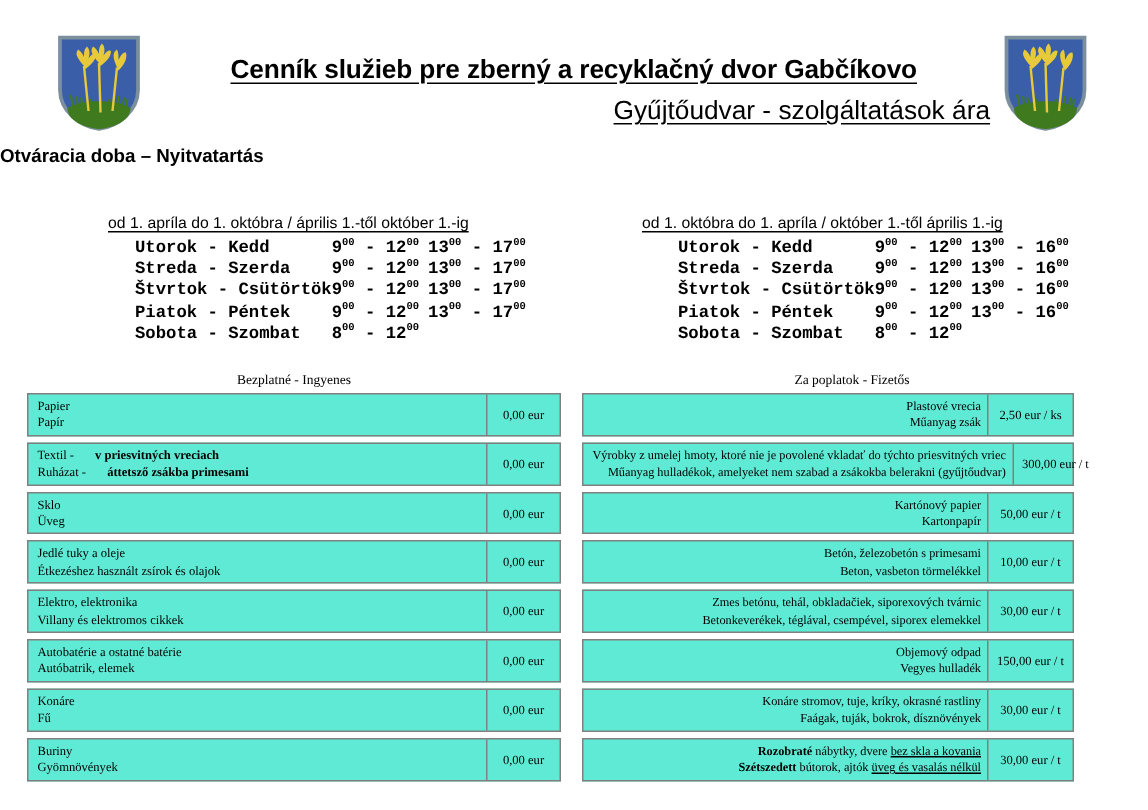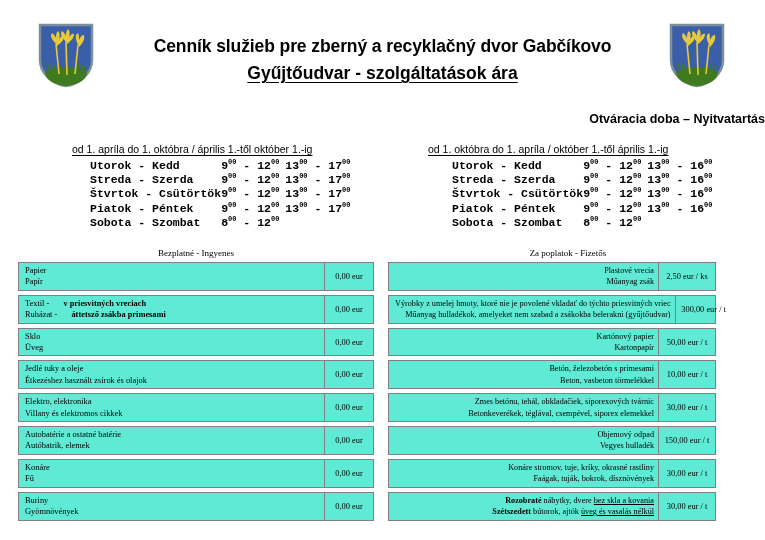--- a/index.html
+++ b/index.html
@@ -32,40 +32,42 @@
     position: absolute;
     top: 34px;
     left: 105px;
     width: 555px;
     text-align: center;
   }
   .title-line1 {
     font-size: 17.5px;
     font-weight: bold;
     letter-spacing: -0.1px;
+    text-decoration: underline;
     text-underline-offset: 3px;
     line-height: 24px;
     white-space: nowrap;
   }
   .title-line2 {
     font-size: 17.5px;
-    font-weight: bold;
+    font-weight: normal;
     text-decoration: underline;
     text-underline-offset: 3px;
     line-height: 26px;
     margin-top: 2px;
     white-space: nowrap;
+    text-align: right;
   }
 
   .hours-heading {
     position: absolute;
-    top: 112px;
+    top: 97px;
     left: 0;
     width: 765px;
-    text-align: right;
+    text-align: left;
     font-size: 12.5px;
     font-weight: bold;
   }
 
   
   .schedule {
     position: absolute;
     top: 143px;
   }
   .schedule.left  { left: 62px;  width: 330px; }

